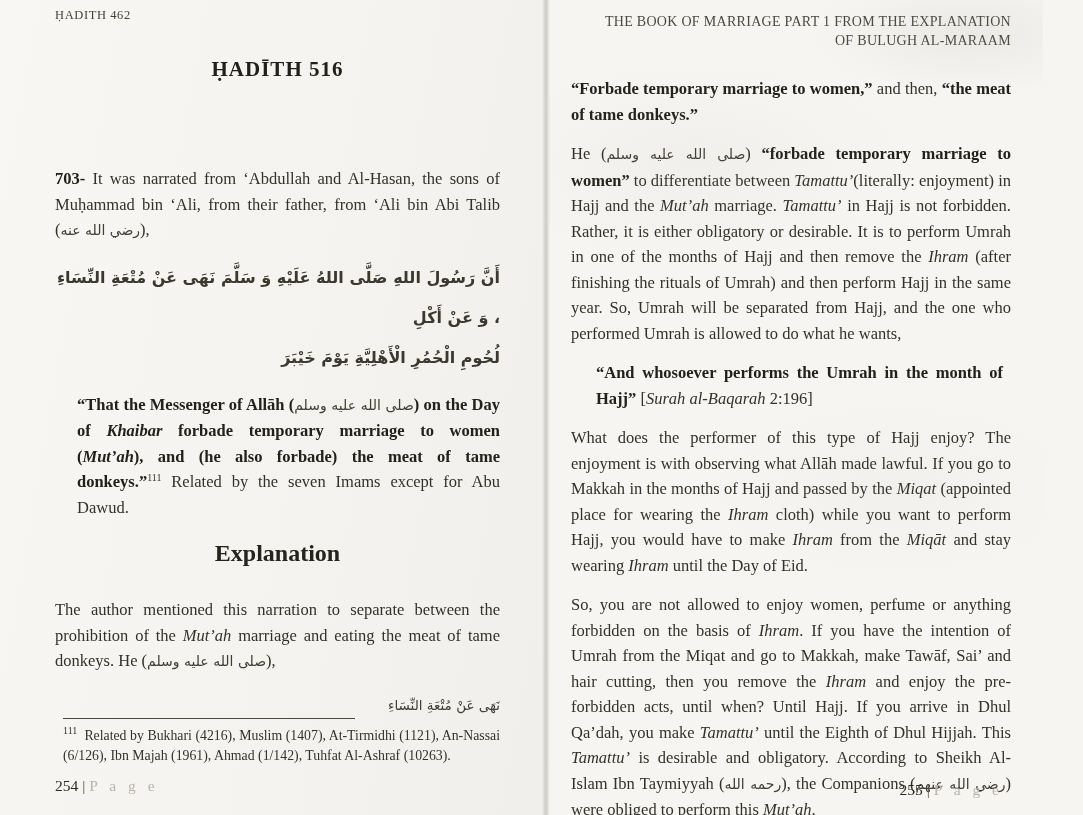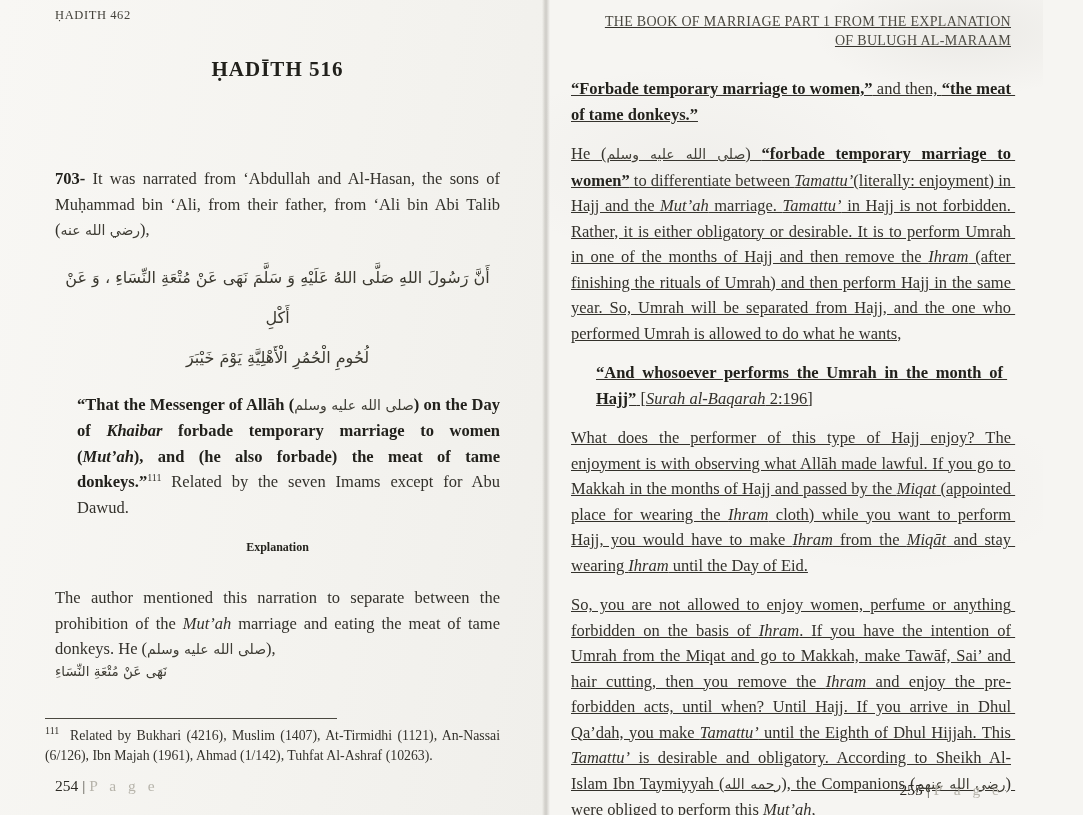--- a/index.html
+++ b/index.html
@@ -14,21 +14,20 @@
   .page{position:absolute;top:0;bottom:0;box-sizing:border-box;}
   .page.left{
     left:0;width:545px;
     padding:8px 45px 0 55px;
     background:linear-gradient(100deg,#f8f7f4 0%,#f4f3ef 55%,#f0efeb 100%);
   }
   .page.right{
     left:545px;width:498px;
     padding:12px 32px 0 26px;
     background:linear-gradient(260deg,#f6f5f2 0%,#f1f0ec 50%,#ededе8 100%);
-    text-decoration:underline;
   }
   .page.right::before{
     content:"";position:absolute;inset:0;pointer-events:none;
     background:
       radial-gradient(220px 90px at 85% 4%,rgba(140,135,125,.10),rgba(140,135,125,0) 70%),
       radial-gradient(300px 140px at 30% 20%,rgba(150,145,135,.06),rgba(150,145,135,0) 70%),
       radial-gradient(260px 120px at 70% 60%,rgba(150,145,135,.05),rgba(150,145,135,0) 70%);
   }
   .gutter{
     position:absolute;top:0;bottom:0;left:542px;width:8px;pointer-events:none;
@@ -40,58 +39,58 @@
   }
   .running-head.rt{
     text-align:right;font-size:14px;line-height:19px;color:#4a4840;letter-spacing:.3px;
   }
   h1.page-title{
     margin:34px 0 0 0;text-align:center;
     font-size:21px;font-weight:700;letter-spacing:1px;color:#21201b;
   }
   h2.section-heading{
     margin:20px 0 0 0;text-align:center;
-    font-size:12px;font-weight:700;color:#24231d;
+    font-size:24px;font-weight:700;color:#24231d;
   }
   p.body{
     margin:0;font-size:16.5px;line-height:25.5px;text-align:justify;
   }
   p.mt-lg{margin-top:84px;}
   p.mt-md{margin-top:30px;}
   p.mt-sm{margin-top:14px;}
   p.mt-p1{margin-top:26px;}
   .quote-block{
     padding-left:22px;
   }
   .quran-quote{
     padding-left:25px;padding-right:8px;
   }
   .arabic-block{
-    margin-top:14px;direction:rtl;text-align:center;
+    margin-top:14px;direction:rtl;text-align:right;
     font-family:"DejaVu Sans",sans-serif;
-    font-size:16px;line-height:40px;color:#3a382f;
+    font-size:16px;line-height:40px;color:#3a382f;font-weight:bold;
   }
   .arabic-line{
-    direction:rtl;text-align:left;
+    margin-top:22px;direction:rtl;text-align:right;
     font-family:"DejaVu Sans",sans-serif;
     font-size:13.5px;color:#3f3d35;
   }
   
   .run{white-space:pre-wrap;}
   .run.b{font-weight:700;color:#22211c;}
   .run.i{font-style:italic;}
   .run.bi{font-weight:700;font-style:italic;color:#22211c;}
   .run.sup{vertical-align:super;font-size:10px;line-height:0;}
   .run.ar,.run.arb{
     font-family:"DejaVu Sans",sans-serif;
     font-size:14px;color:#3f3d35;letter-spacing:-.3px;
   }
   
   .footnote{
-    position:absolute;left:45px;right:45px;bottom:50px;
+    position:absolute;left:63px;right:45px;bottom:50px;
     font-size:13.8px;line-height:19.5px;text-align:justify;
   }
   .fn-rule{
     width:292px;border-top:1.6px solid #4a4840;margin-bottom:7px;
   }
   .page-footer{
     position:absolute;bottom:20px;font-size:15.5px;color:#2c2a24;
   }
   .page-footer.fl{left:55px;}
   .page-footer.fr{right:40px;text-align:right;bottom:16px;}

